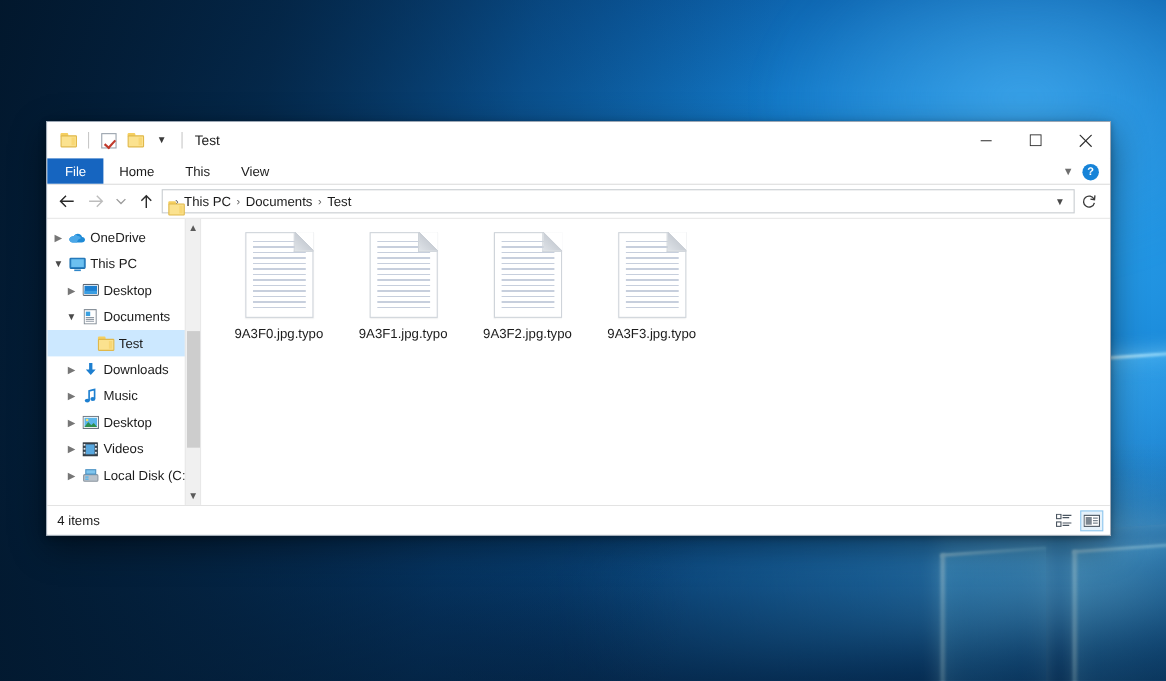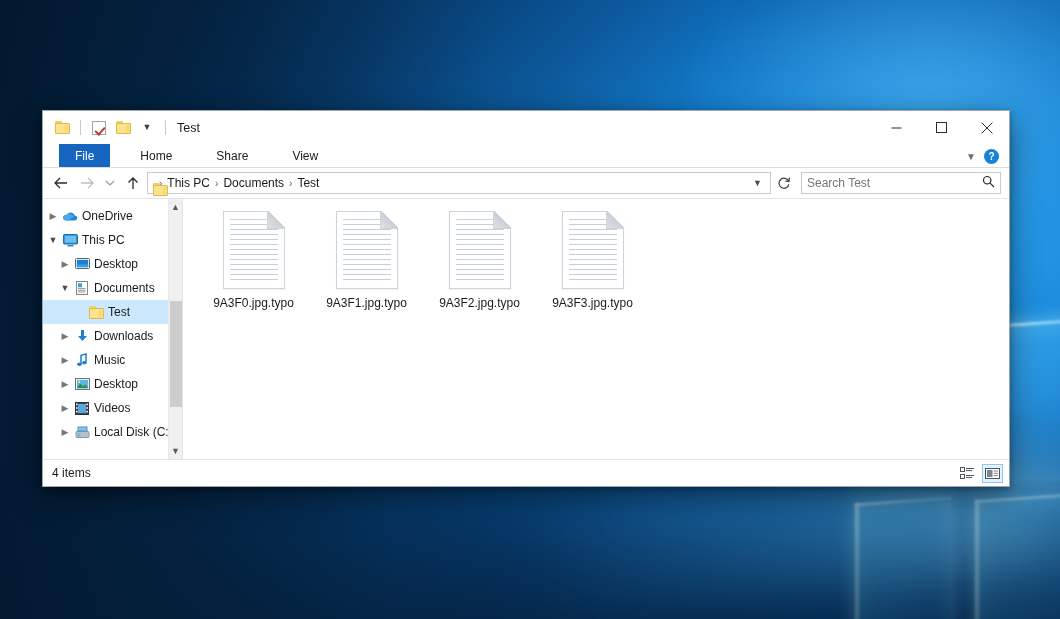--- a/index.html
+++ b/index.html
@@ -134,21 +134,21 @@
     height: 24px;
     display: flex; align-items: stretch;
     border-bottom: 1px solid #dcdcdc;
     position: relative;
     flex: 0 0 auto;
     background: #fff;
   }
   .rtab {
     padding: 0 14px;
     display: flex; align-items: center;
-    font-size: 12px; color: #1b1b1b; margin-left: 16px;
+    font-size: 12px; color: #1b1b1b;
   }
   .rtab.file {
     background: #1665c0; color: #ffffff;
     padding: 0 16px;
   }
   .ribbon-right {
     position: absolute; right: 4px; top: 0; height: 24px;
     display: flex; align-items: center; gap: 8px; padding-right: 6px;
   }
   .collapse-caret { color: #6f6f6f; font-size: 10px; }
@@ -362,21 +362,21 @@
               <line x1="0.6" y1="0.6" x2="11.4" y2="11.4" stroke="#2a2a2a" stroke-width="1"></line>
               <line x1="11.4" y1="0.6" x2="0.6" y2="11.4" stroke="#2a2a2a" stroke-width="1"></line>
             </svg>
         </div>
       </div>
     </div>
 
     <div class="ribbon">
       <div class="rtab file">File</div>
       <div class="rtab">Home</div>
-      <div class="rtab">Share</div>
+      <div class="rtab">This</div>
       <div class="rtab">View</div>
       <div class="ribbon-right">
         <span class="collapse-caret">▼</span>
         <span class="help-ico">?</span>
       </div>
     </div>
 
     <div class="addrbar">
       <div class="nav-btn">
         <svg width="16" height="14" viewBox="0 0 16 14">
@@ -413,29 +413,20 @@
         <span class="crumb-caret">▼</span>
       </div>
 
       <div class="refresh-btn">
         <svg width="14" height="14" viewBox="0 0 14 14">
           <path d="M11.6 5.2 A5 5 0 1 0 11.9 8.4" fill="none" stroke="#3a3a3a" stroke-width="1.2"></path>
           <path d="M12.4 1.6 L12.0 5.6 L8.3 5.0" fill="none" stroke="#3a3a3a" stroke-width="1.2"></path>
         </svg>
       </div>
 
-      <div class="searchbox">
-        <span class="search-ph">Search Test</span>
-        <span class="search-ico">
-          <svg width="13" height="13" viewBox="0 0 13 13">
-              <circle cx="5.2" cy="5.2" r="3.7" fill="none" stroke="#2b2b2b" stroke-width="1.2"></circle>
-              <line x1="8.1" y1="8.1" x2="12" y2="12" stroke="#2b2b2b" stroke-width="1.2"></line>
-            </svg>
-        </span>
-      </div>
     </div>
 
     <div class="body-row">
 
       <div class="sidebar">
         <div class="tree">
 
           <div class="titem">
             <span class="tcaret">▶</span>
             <span class="tico">

